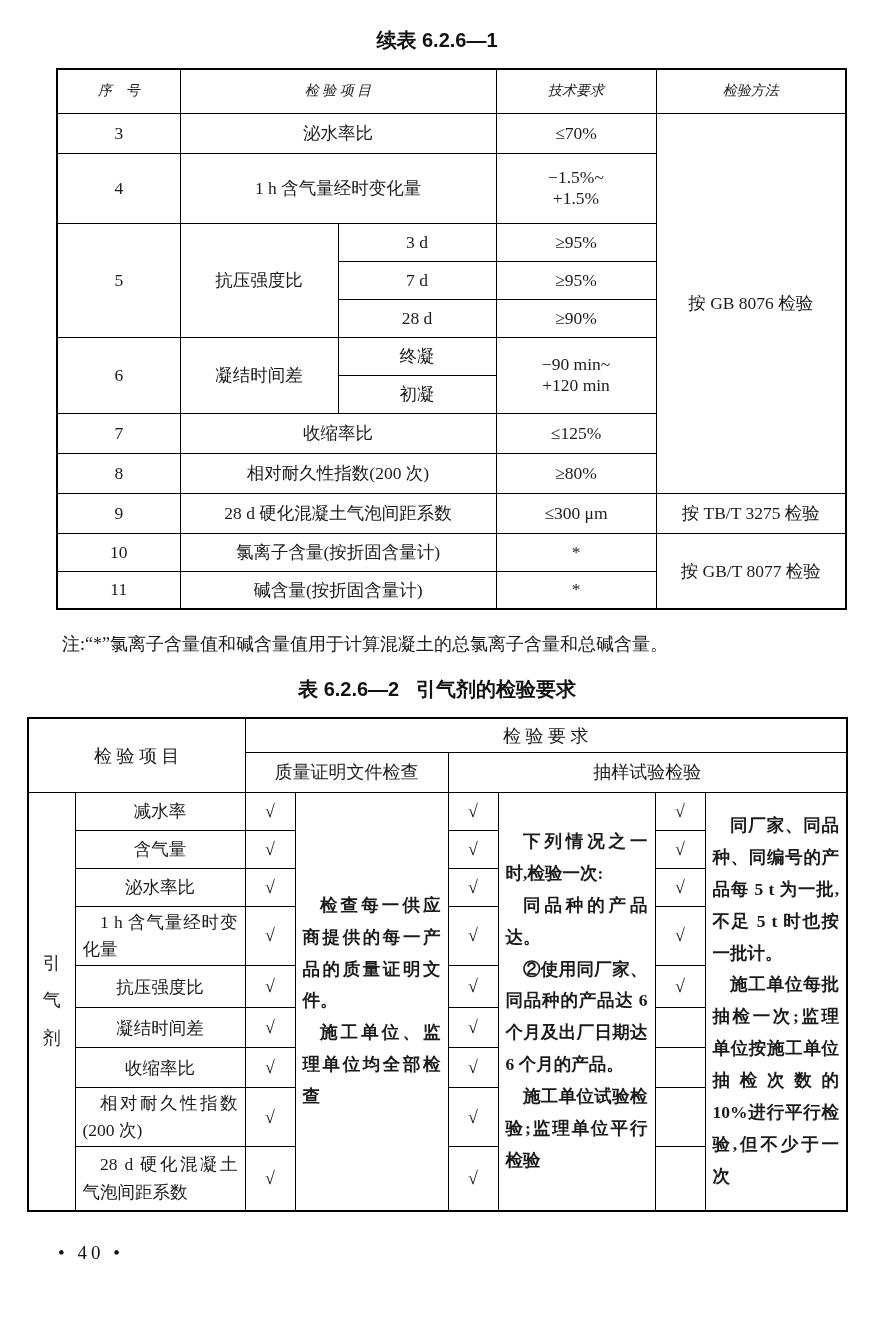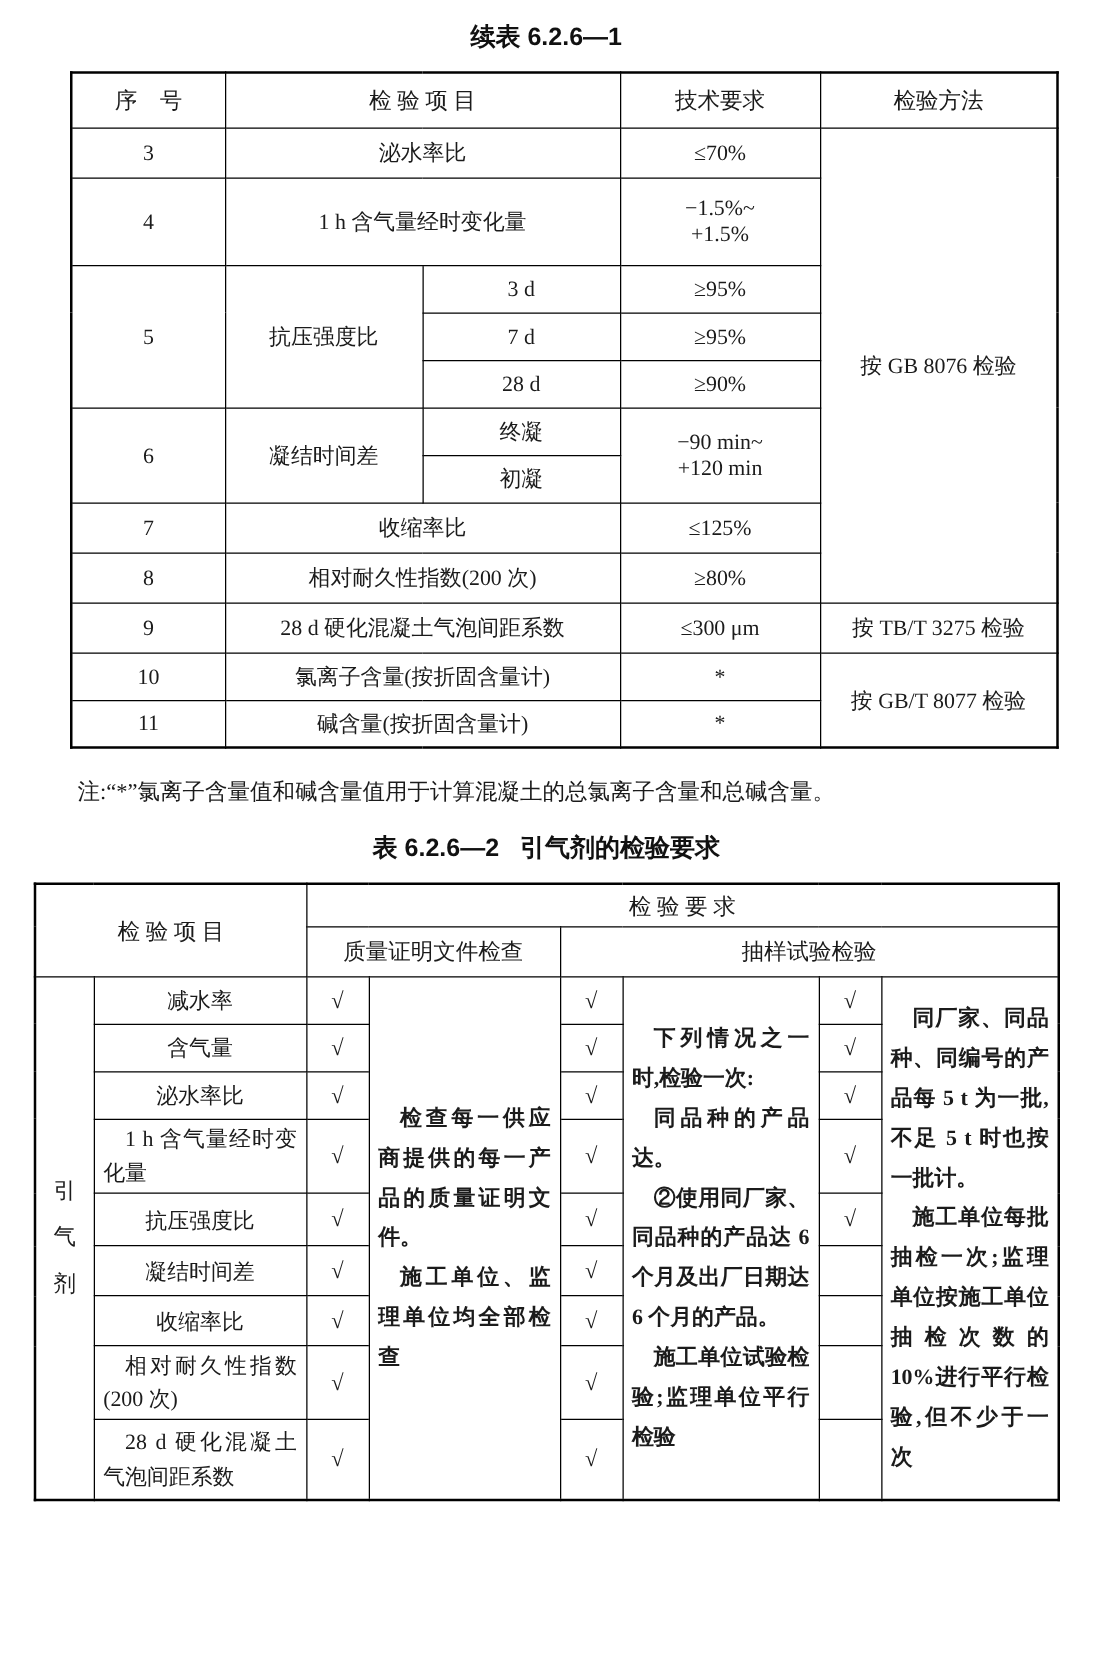--- a/index.html
+++ b/index.html
@@ -1,37 +1,37 @@
 <!DOCTYPE html>
 <html><head>
 <meta charset="utf-8">
 <style>
   html,body{margin:0;padding:0;}
   body{
     width:874px;height:1343px;overflow:hidden;
     background:#ffffff;color:#1b1b1b;
     font-family:"Liberation Serif","DejaVu Serif",serif;
   }
-  .page{width:874px;height:1343px;position:relative;padding-top:10px;box-sizing:border-box;}
+  .page{width:874px;height:1343px;position:relative;padding-top:21px;box-sizing:border-box;}
 
   .tbl-title{
     text-align:center;font-family:"Liberation Sans","DejaVu Sans",sans-serif;
     font-weight:700;font-size:20px;color:#111;white-space:pre;
   }
   #title1{margin:6px 0 14px 0;}
   #title2{margin:20px 0 14px 0;}
 
   table{border-collapse:collapse;table-layout:fixed;background:#fff;}
   table{border:2.5px solid #000;}
   td{border:1px solid #000;padding:2px 5px;font-size:17.5px;color:#1b1b1b;
      text-align:center;vertical-align:middle;overflow:hidden;}
 
   
   .t1{width:789px;margin-left:56px;}
-  .t1 .hdr td{font-size:18px;white-space:pre;}
+  .t1 .hdr td{font-size:14px;white-space:pre;font-style:italic;}
   .t1 td.req{font-size:17.5px;}
   .pre{white-space:pre-line;font-family:Liberation Serif, serif;}
 
   
   #note{margin:22px 28px 0 62px;font-size:18px;line-height:1.35;}
   #paragraph{margin:16px 28px 0 56px;font-size:21px;text-indent:2em;line-height:1.4;}
 
   
   .t2{width:819px;margin-left:27px;}
   .t2 .hdr td{font-size:18px;white-space:pre;}
@@ -225,14 +225,15 @@
       </tr>
       <tr style="height:64px">
         <td class="item long">28 d 硬化混凝土气泡间距系数</td>
         <td class="check">√</td>
         <td class="check">√</td>
         <td class="check"></td>
       </tr>
     </tbody>
   </table>
 
+  <div id="pageno">•  40  •</div>
 
 </div>
 
 </body></html>

